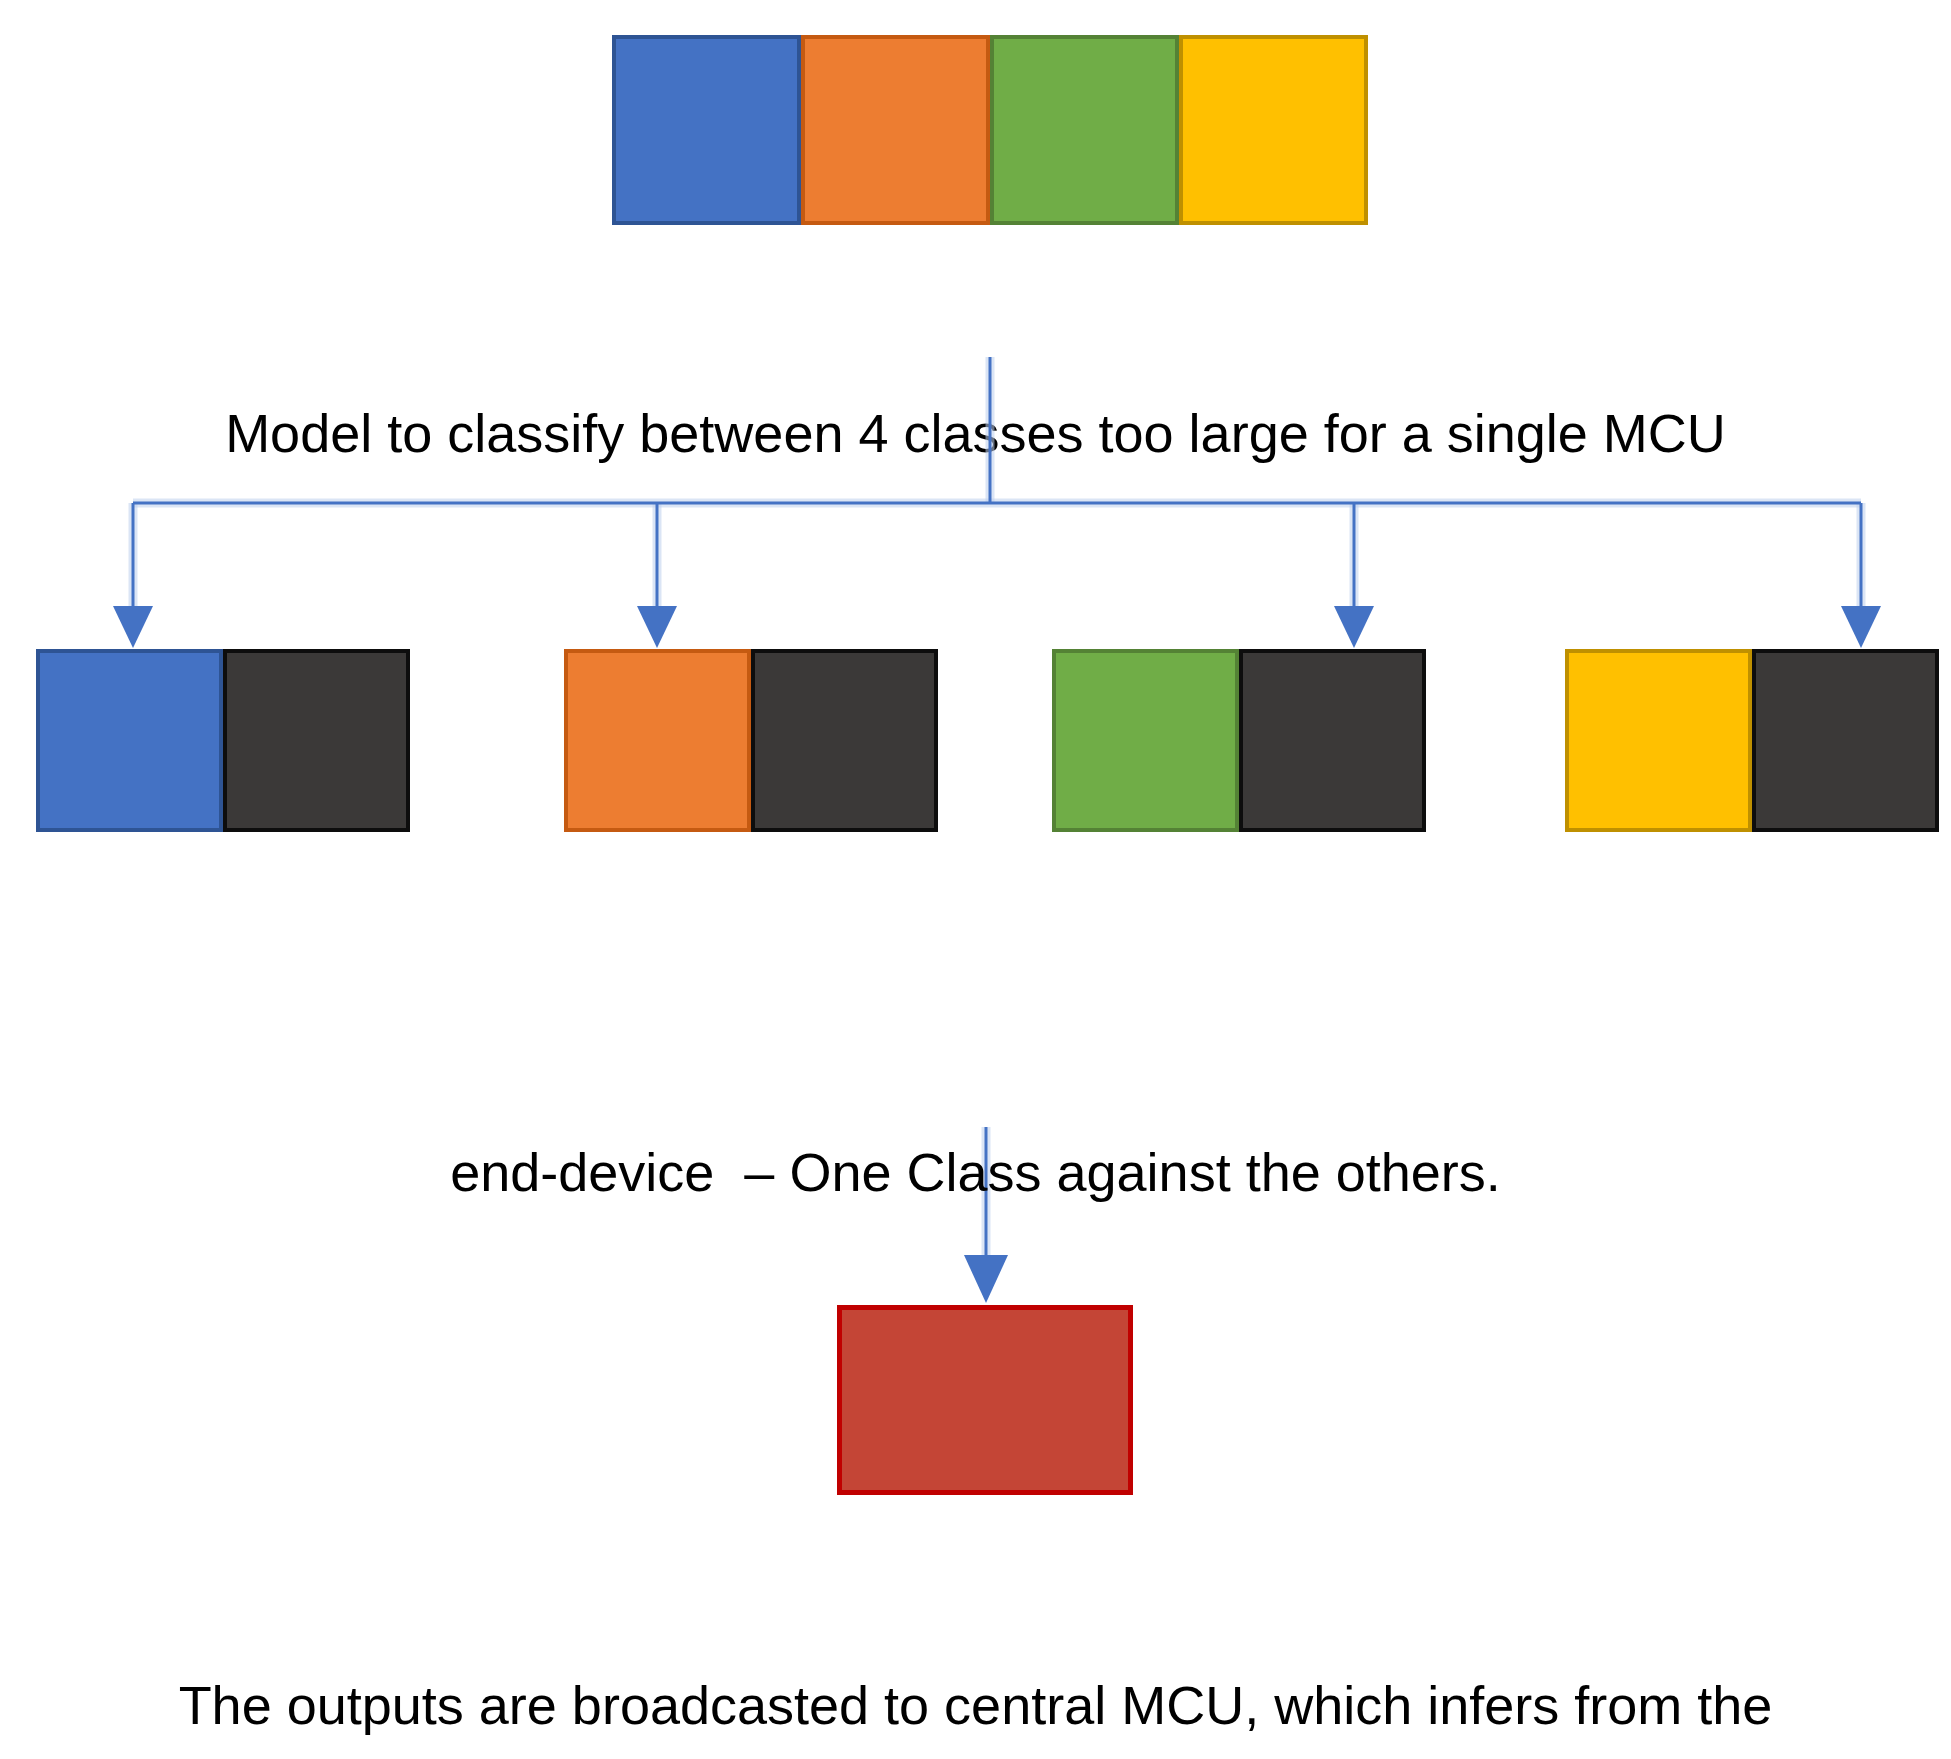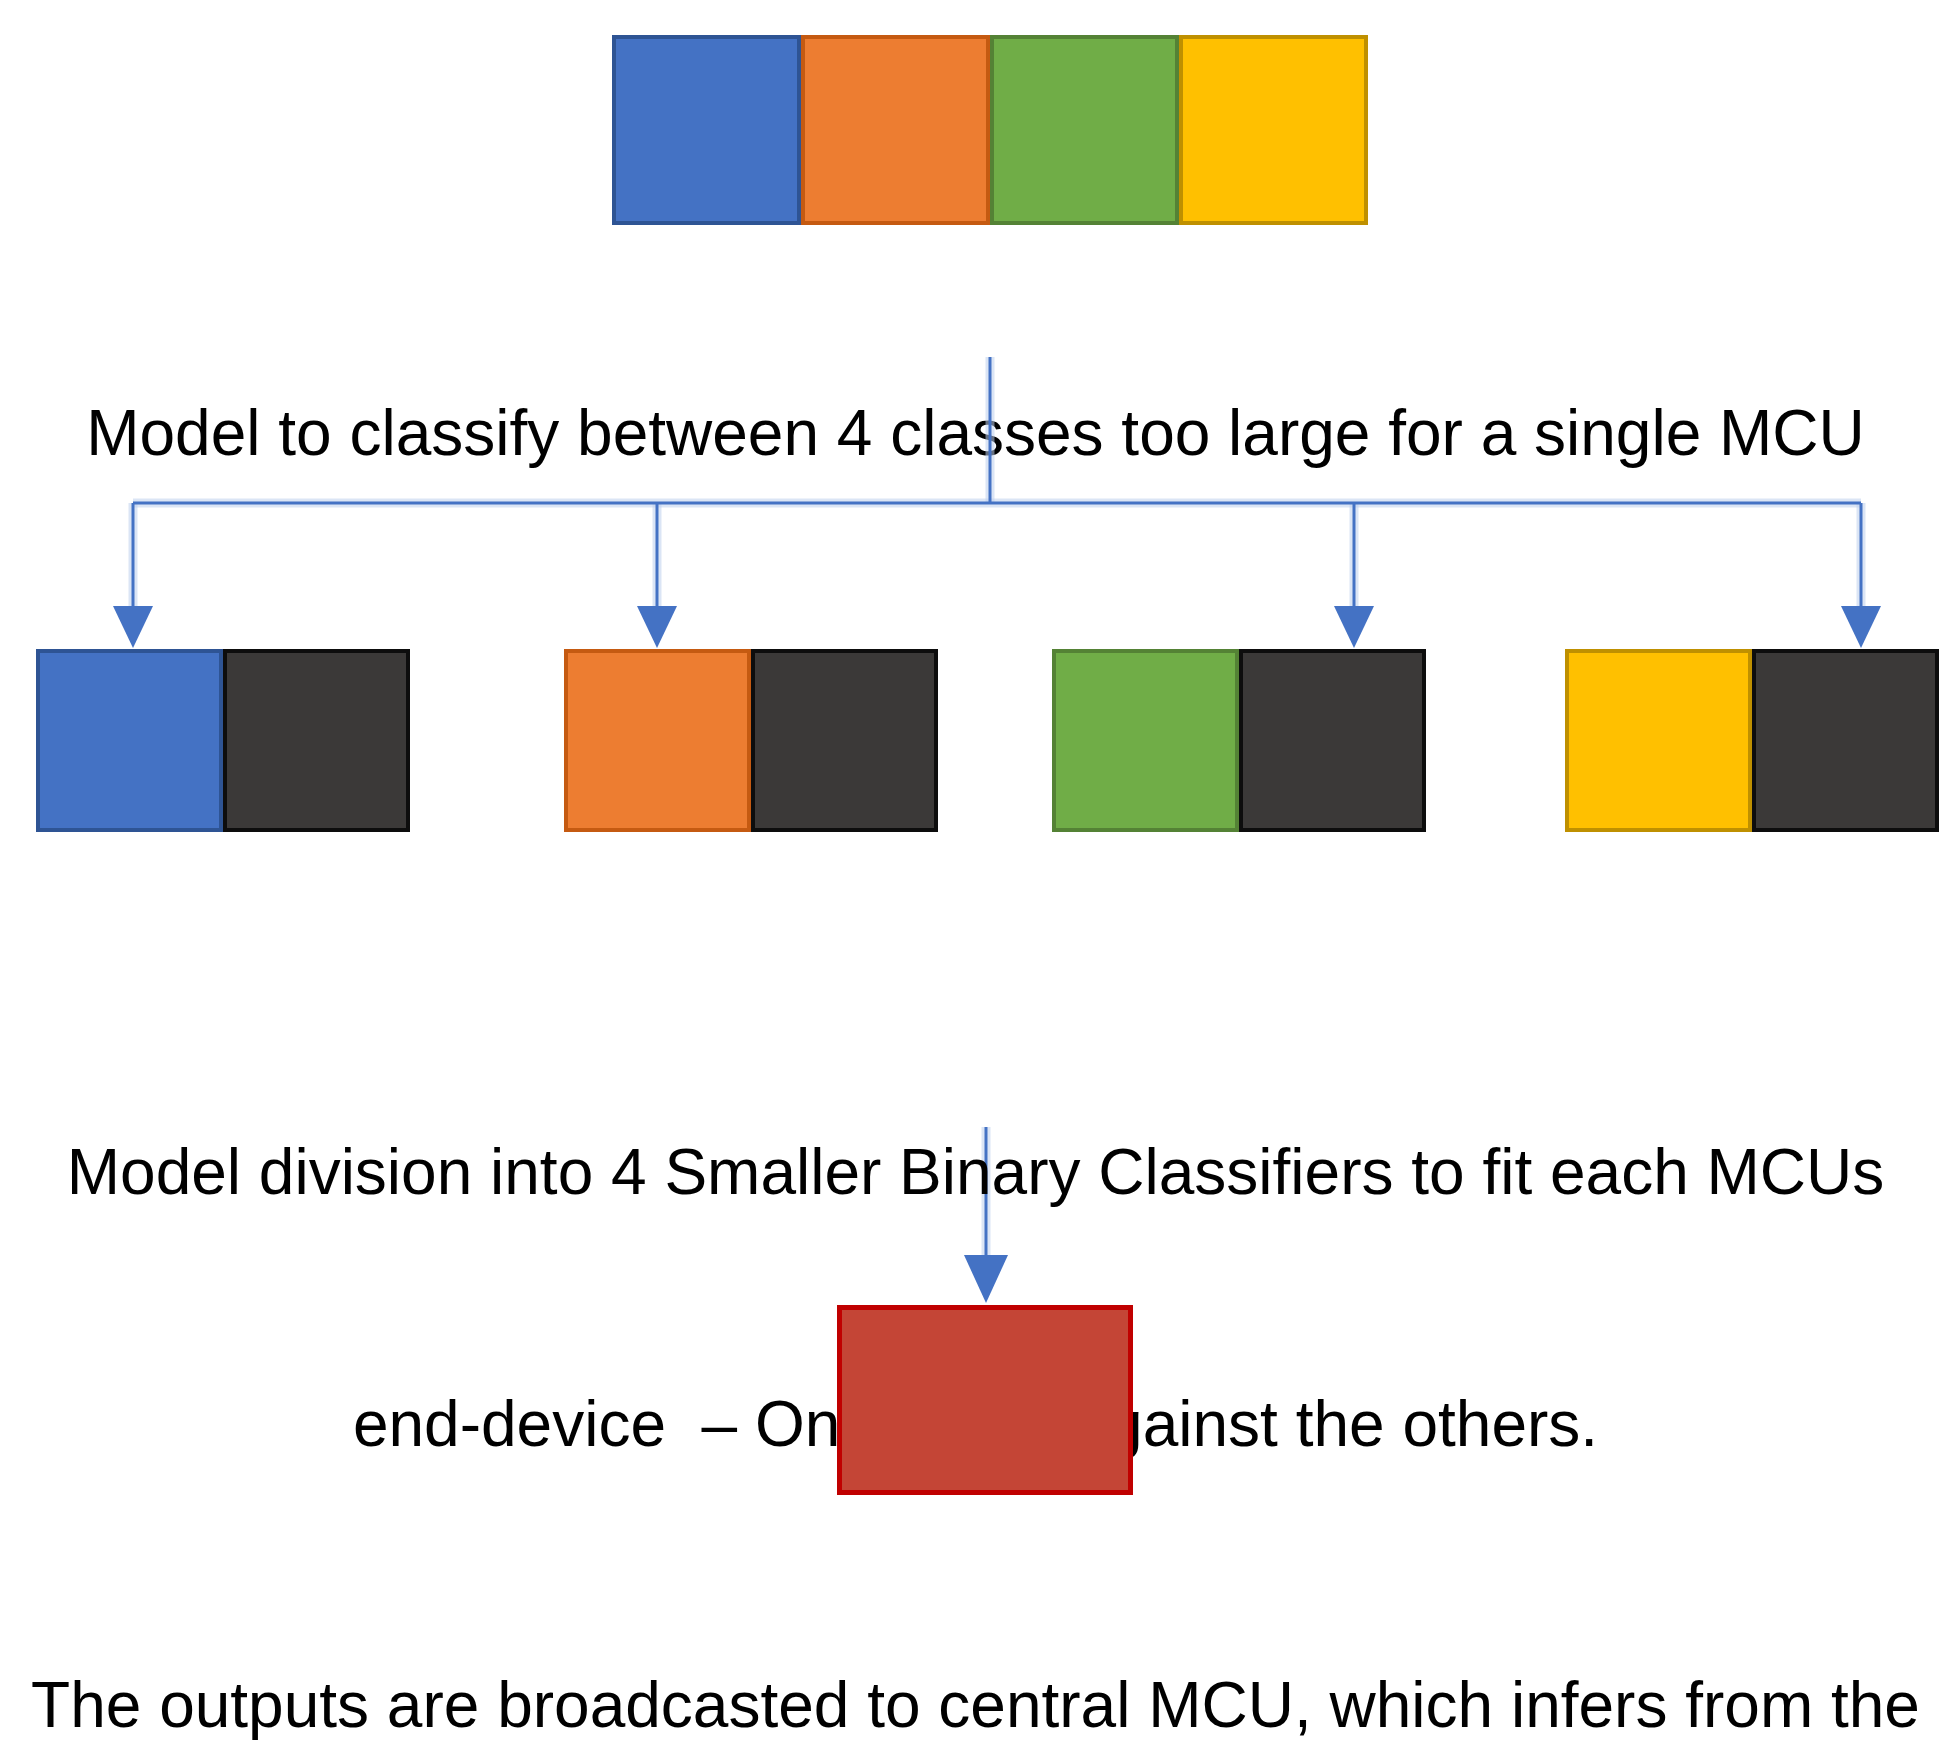--- a/index.html
+++ b/index.html
@@ -58,21 +58,21 @@
     border: 5px solid var(--central-red-border);
   }
 
   
   .caption {
     position: absolute;
     left: 0;
     width: 100%;
     text-align: center;
     color: var(--text);
-    font-size: 64px;
+    font-size: 54px;
     white-space: pre-wrap;
   }
   #caption-top    { top: 268px;  line-height: 66px; }
   #caption-middle { top: 962px;  line-height: 84px; }
   #caption-bottom { top: 1538px; line-height: 67px; }
 
   
   .overlay {
     position: absolute;
     left: 0;
@@ -150,21 +150,20 @@
   <div class="pair-group" id="group-3">
     <div class="sq c-green"></div>
     <div class="sq c-dark"></div>
   </div>
   <div class="pair-group" id="group-4">
     <div class="sq c-yellow"></div>
     <div class="sq c-dark"></div>
   </div>
 
   <div class="caption" id="caption-middle">
-    <div>Model division into 4 Smaller Binary Classifiers to fit each MCUs</div>
     <div>end-device  – One Class against the others.</div>
   </div>
 
   <div class="central-box"></div>
 
   <div class="caption" id="caption-bottom">
     <div>The outputs are broadcasted to central MCU, which infers from the</div>
     
     
   </div>

